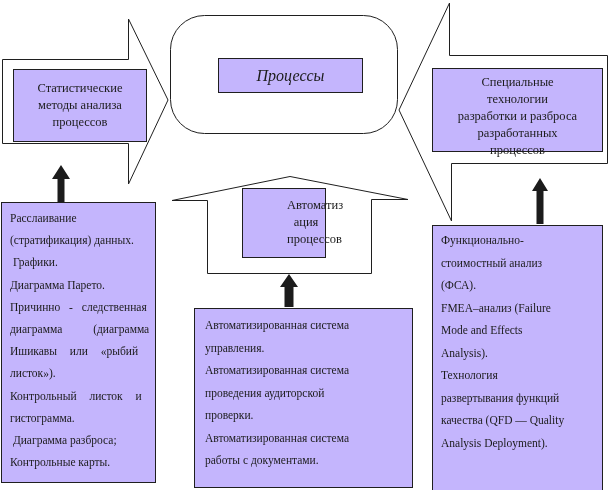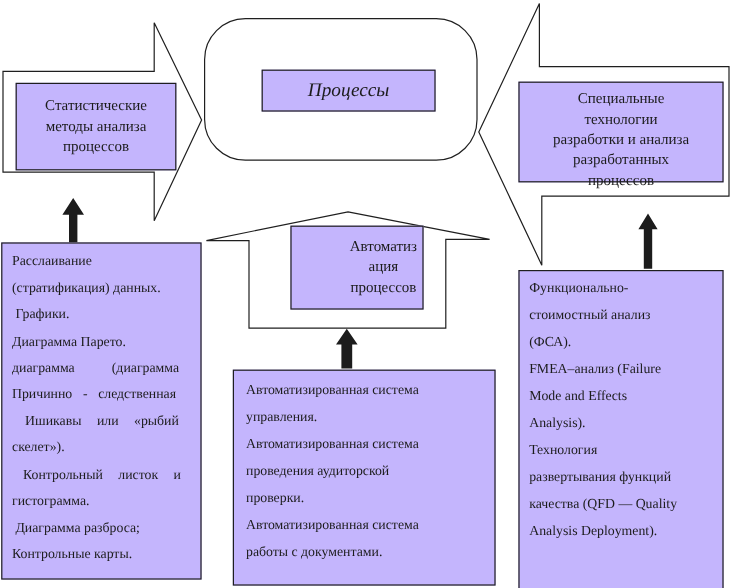--- a/index.html
+++ b/index.html
@@ -22,38 +22,38 @@
   .box-stat {
     left:13px; top:69px; width:134px; height:73px;
     font-size:12.5px; line-height:17px; padding-top:10px;
   }
   .box-special {
     left:432px; top:68px; width:171px; height:84px;
     font-size:12.5px; line-height:17px; padding-top:5px;
     overflow:visible;
   }
   .box-auto {
-    left:242px; top:188px; width:111px; height:70px;
+    left:242px; top:188px; width:84px; height:70px;
     font-size:12.5px; line-height:17px; padding-top:8px;padding-left:44px;
   }
   .box-bl {
-    left:1px; top:202px; width:167px; height:281px;
+    left:1px; top:202px; width:155px; height:281px;
     font-size:11.5px; line-height:22.2px; padding:4px 7px 0 8px;
   }
   .box-bc {
     left:194px; top:308px; width:219px; height:180px;
     font-size:11.5px; line-height:22.5px; padding:5px 0 0 10px;
   }
   .box-br {
     left:432px; top:225px; width:171px; height:302px;
     font-size:11.5px; line-height:22.5px; padding:3px 8px 0 8px;
   }
   .line { white-space:pre; }
   .ws6  { word-spacing:6px; }
-  .ws10 { word-spacing:10px;text-align:center; }
+  .ws10 { word-spacing:10px; }
   .ws28 { word-spacing:28px; }
 </style>
 </head>
 <body>
 
 <div class="canvas">
 
   <svg class="shapes" viewBox="0 0 612 490" xmlns="http://www.w3.org/2000/svg">
 
     <rect x="170.5" y="15.5" width="227" height="118" rx="34" ry="34" fill="none" stroke="#1f1f1f" stroke-width="1"></rect>
@@ -77,40 +77,40 @@
 
   <div class="box box-stat centered">
     <div class="line">Статистические</div>
     <div class="line">методы анализа</div>
     <div class="line">процессов</div>
   </div>
 
   <div class="box box-special centered">
     <div class="line">Специальные</div>
     <div class="line">технологии</div>
-    <div class="line">разработки и анализа</div>
+    <div class="line">разработки и разброса</div>
     <div class="line">разработанных</div>
     <div class="line">процессов</div>
   </div>
 
   <div class="box box-auto centered">
     <div class="line">Автоматиз</div>
     <div class="line">ация</div>
     <div class="line">процессов</div>
   </div>
 
   <div class="box box-bl">
     <div class="line">Расслаивание</div>
     <div class="line">(стратификация) данных.</div>
     <div class="line"> Графики.</div>
     <div class="line">Диаграмма Парето.</div>
+    <div class="line ws6">Причинно - следственная</div>
     <div class="line ws28">диаграмма (диаграмма</div>
-    <div class="line ws6">Причинно - следственная</div>
     <div class="line ws10">Ишикавы или «рыбий</div>
-    <div class="line">скелет»).</div>
+    <div class="line">листок»).</div>
     <div class="line ws10">Контрольный листок и</div>
     <div class="line">гистограмма.</div>
     <div class="line"> Диаграмма разброса;</div>
     <div class="line">Контрольные карты.</div>
   </div>
 
   <div class="box box-bc">
     <div class="line">Автоматизированная система</div>
     <div class="line">управления.</div>
     <div class="line">Автоматизированная система</div>

